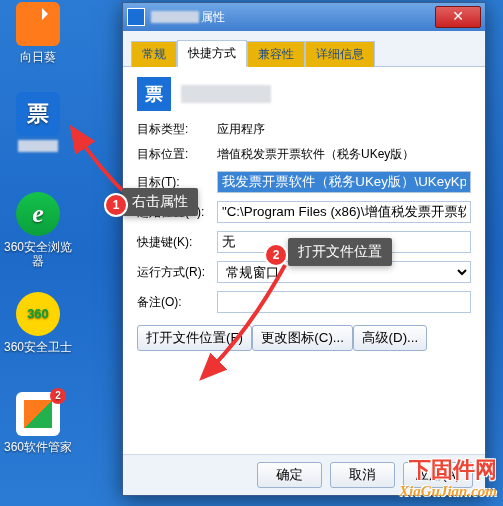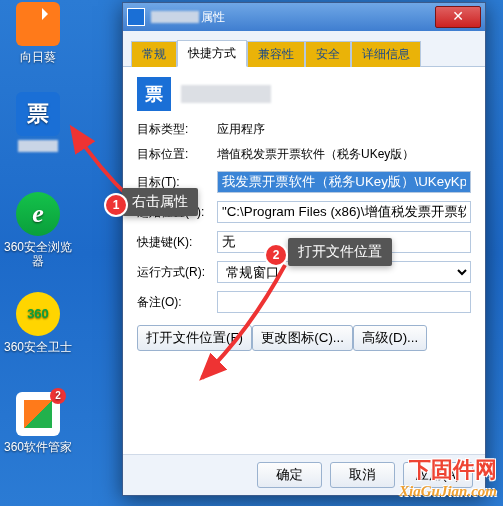--- a/index.html
+++ b/index.html
@@ -86,21 +86,20 @@
   <div class="titlebar">
     <div class="t-icon"></div>
     <div class="t-text"><span class="t-blur"></span><span>属性</span></div>
     <div class="t-close"><span>✕</span></div>
   </div>
 
   <div class="tabbar">
     <div class="tab">常规</div>
     <div class="tab active">快捷方式</div>
     <div class="tab">兼容性</div>
-    <div class="tab">安全</div>
     <div class="tab">详细信息</div>
   </div>
 
   <div class="body">
     <div class="hdr">
       <div class="app-icon">票</div>
       <div class="app-name"></div>
     </div>
 
     <div class="row">

